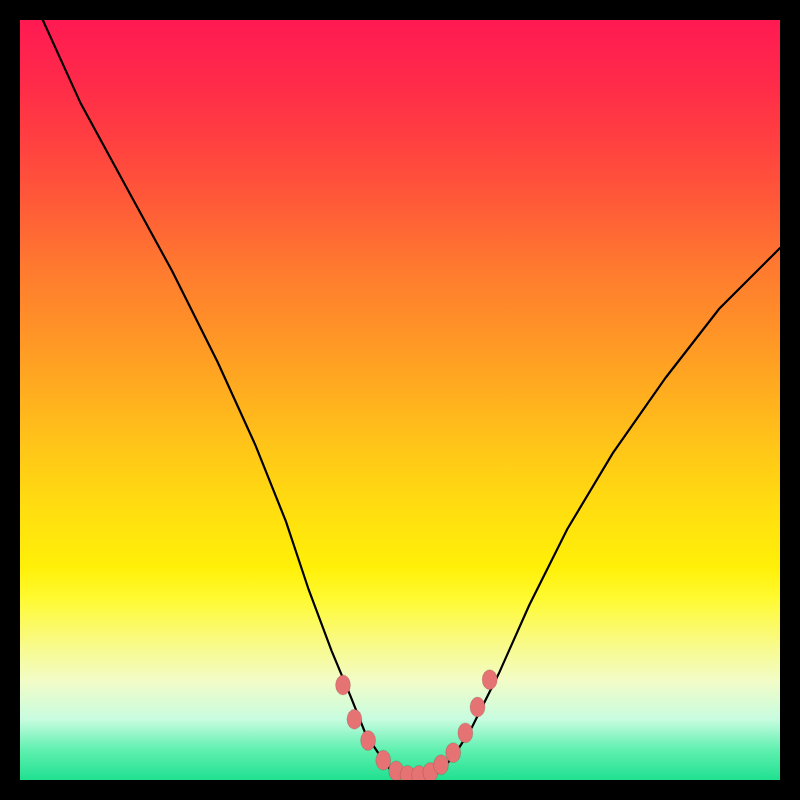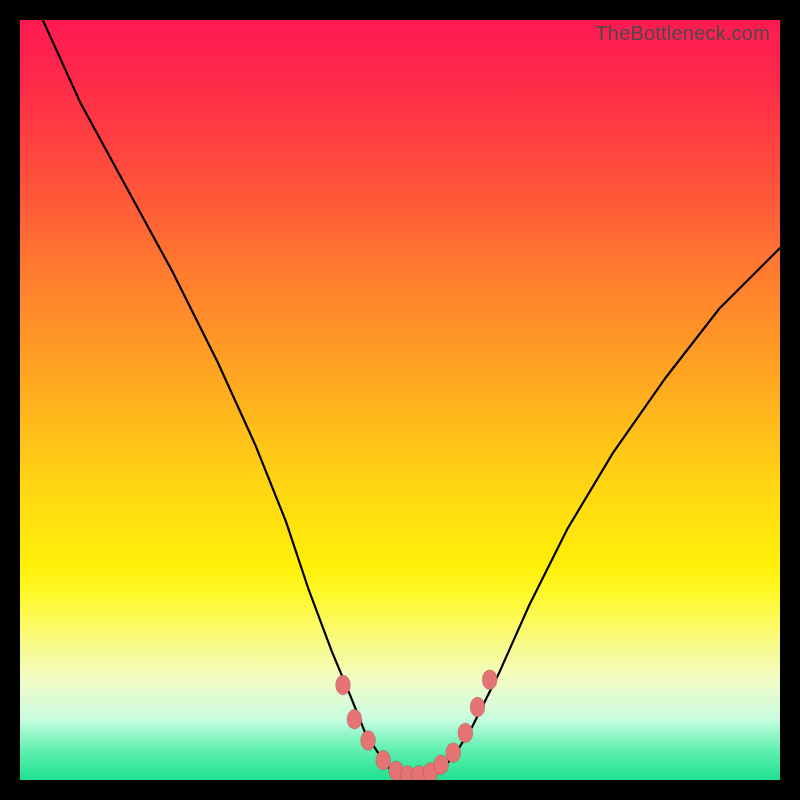--- a/index.html
+++ b/index.html
@@ -70,21 +70,20 @@
     fill: #e57373;
     stroke: rgba(0,0,0,0.15);
     stroke-width: 0.8;
   }
 </style>
 </head>
 <body>
 
 <div class="frame">
   <div class="plot">
-    <div class="watermark">TheBottleneck.com</div>
     <svg class="curves" viewBox="0 0 760 760" preserveAspectRatio="none">
       <path id="curve-path" class="curve-path" d="M22.80 0.00 L60.80 83.60 L106.40 167.20 L152.00 250.80 L197.60 342.00 L235.60 425.60 L266.00 501.60 L288.80 570.00 L311.60 630.80 L330.60 676.40 L345.80 714.40 L361.00 737.20 L372.40 752.40 L387.60 756.20 L402.80 756.20 L418.00 752.40 L433.20 737.20 L452.20 706.80 L478.80 653.60 L509.20 585.20 L547.20 509.20 L592.80 433.20 L646.00 357.20 L699.20 288.80 L760.00 228.00"></path>
       <g id="markers-group">
           <ellipse cx="323.00" cy="665.00" rx="7.5" ry="10" class="marker"></ellipse>
           <ellipse cx="334.40" cy="699.20" rx="7.5" ry="10" class="marker"></ellipse>
           <ellipse cx="348.08" cy="720.48" rx="7.5" ry="10" class="marker"></ellipse>
           <ellipse cx="363.28" cy="740.24" rx="7.5" ry="10" class="marker"></ellipse>
           <ellipse cx="376.20" cy="750.88" rx="7.5" ry="10" class="marker"></ellipse>
           <ellipse cx="387.60" cy="755.44" rx="7.5" ry="10" class="marker"></ellipse>
           <ellipse cx="399.00" cy="755.44" rx="7.5" ry="10" class="marker"></ellipse>

